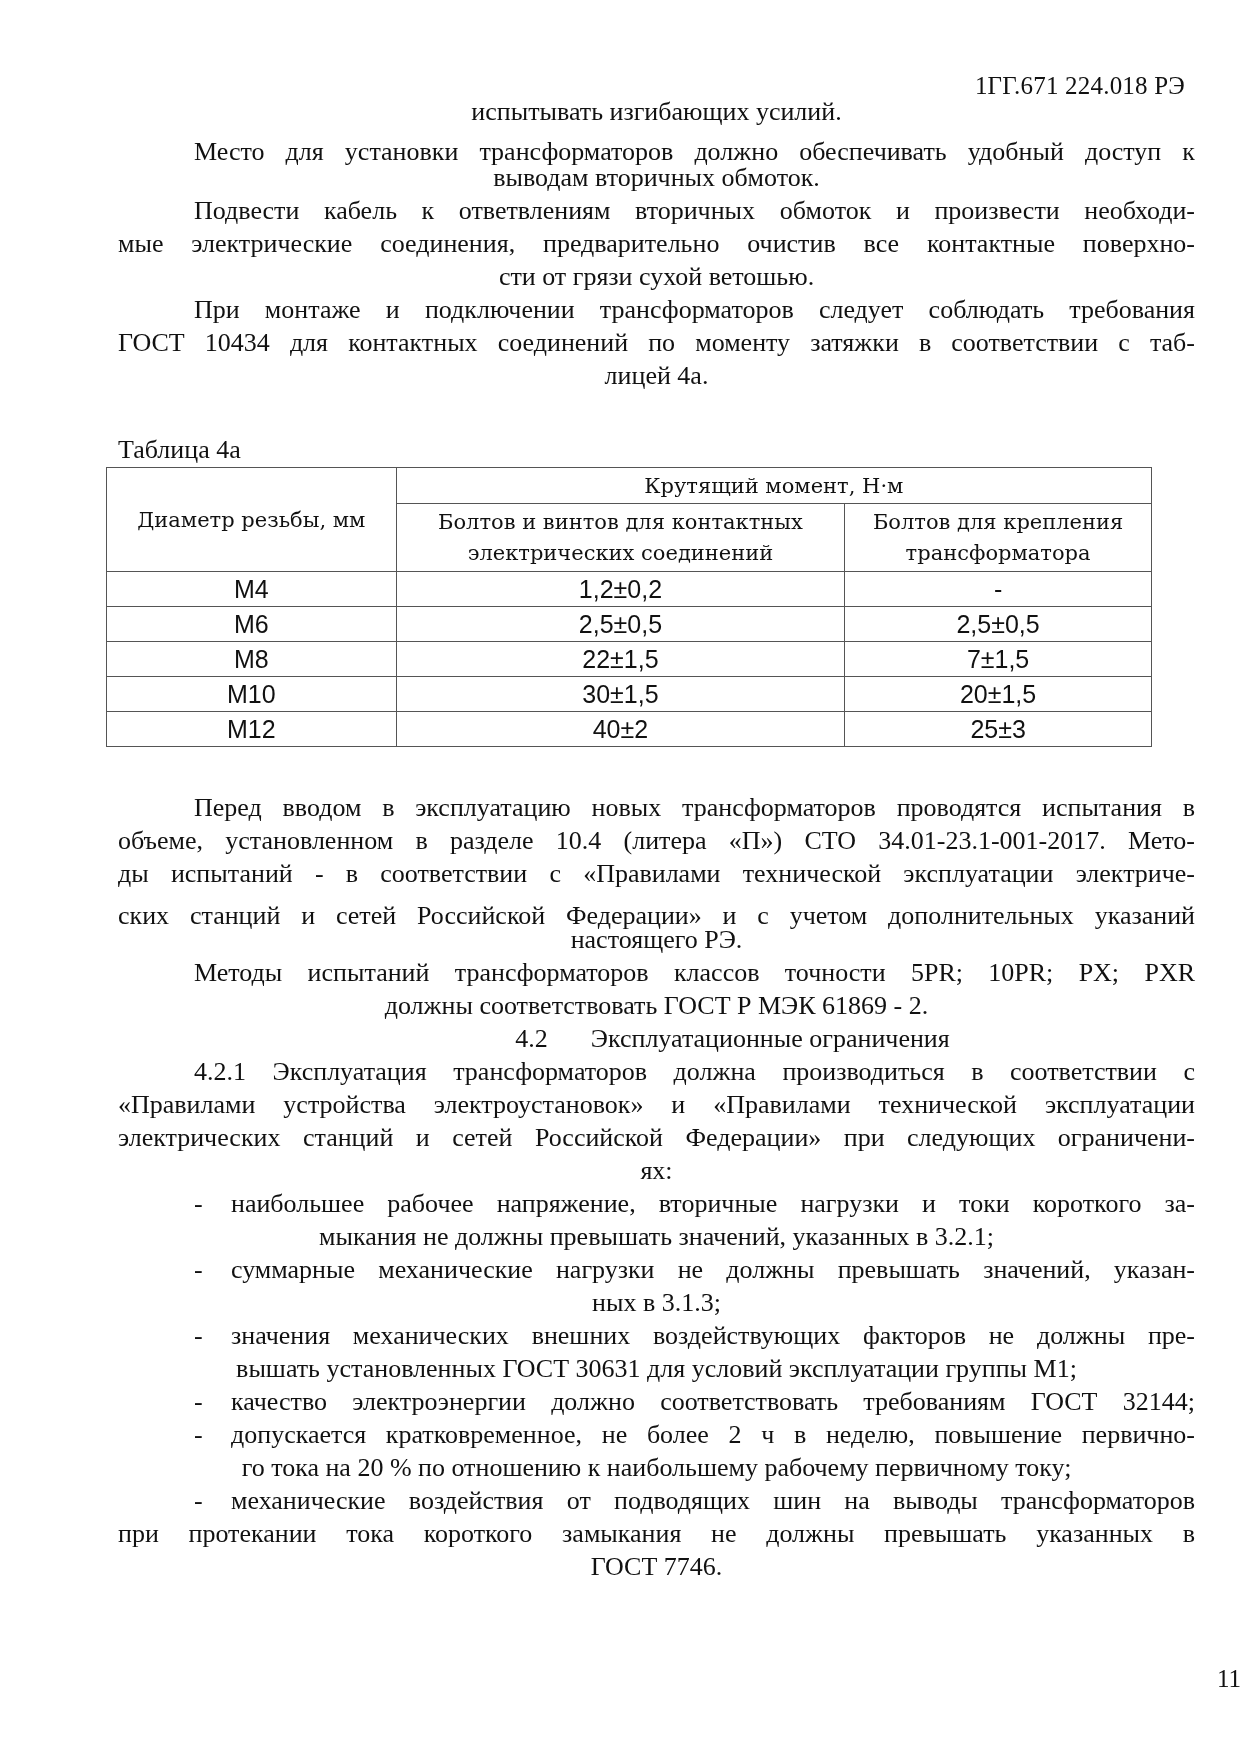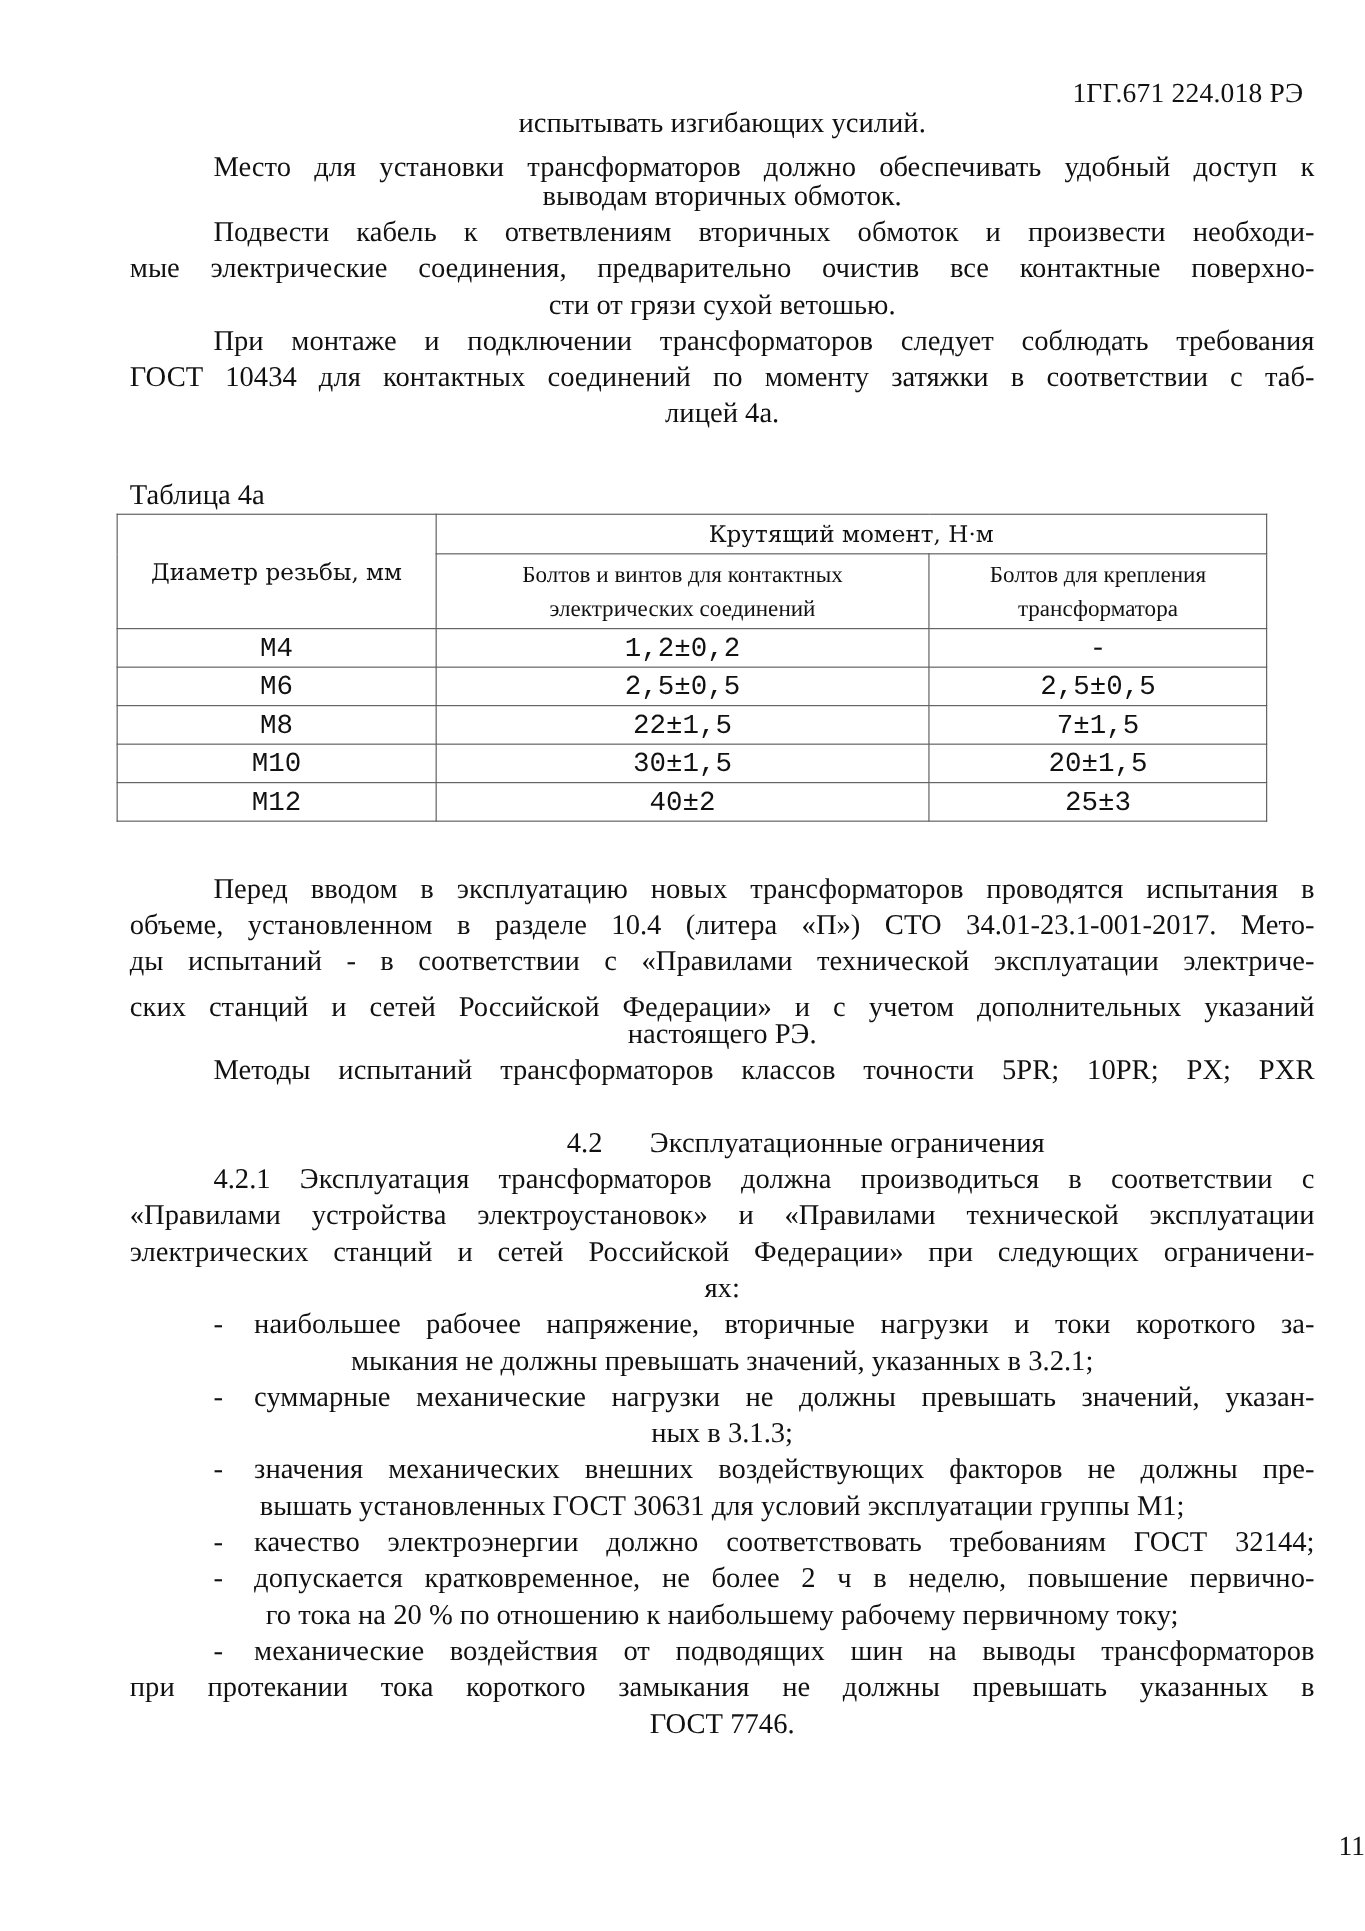--- a/index.html
+++ b/index.html
@@ -9,22 +9,22 @@
   .line { position: absolute; left: 118px; width: 1077px; white-space: nowrap; line-height: 36px; text-align: center; }
   .just { text-align: justify; text-align-last: justify; }
   .ind { left: 194px; width: 1001px; }
   .bullet-dash { position: absolute; left: 194px; }
   .bullet-text { position: absolute; left: 231px; width: 964px; white-space: nowrap; line-height: 36px; text-align: justify; text-align-last: justify; }
   .caption { position: absolute; left: 118px; top: 432px; line-height: 36px; }
 
   table.t4a { position: absolute; left: 106px; top: 467px; width: 1046px; border-collapse: collapse; font-family: "DejaVu Serif", serif; font-size: 21px; }
   table.t4a td, table.t4a th { border: 1.5px solid #555; text-align: center; font-weight: normal; padding: 0; }
   .h1 { height: 36px; }
-  .h2 { height: 68px; line-height: 31px; font-family: Liberation Serif, serif; }
-  .r  { height: 35px; font-family: Liberation Mono, monospace; font-size: 25px; }
+  .h2 { height: 68px; line-height: 31px; }
+  .r  { height: 35px; font-family: Liberation Sans, sans-serif; font-size: 25px; }
   .pagenum { position: absolute; left: 0; width: 1241px; text-align: right; top: 1665px; font-size: 25px; }
 </style>
 </head>
 <body>
 
 <div class="page">
 
   <div class="doc-code">1ГГ.671 224.018 РЭ</div>
 
   <div class="line" style="top:94px">испытывать изгибающих усилий.</div>
@@ -87,20 +87,21 @@
     </tr>
   </tbody>
     </table>
 
   <div class="line ind just" style="top:790px">Перед вводом в эксплуатацию новых трансформаторов проводятся испытания в</div>
   <div class="line just" style="top:823px">объеме, установленном в разделе 10.4 (литера «П») СТО 34.01-23.1-001-2017. Мето-</div>
   <div class="line just" style="top:856px">ды испытаний - в соответствии с «Правилами технической эксплуатации электриче-</div>
   <div class="line just" style="top:898px">ских станций и сетей Российской Федерации» и с учетом дополнительных указаний</div>
   <div class="line" style="top:922px">настоящего РЭ.</div>
   <div class="line ind just" style="top:955px">Методы испытаний трансформаторов классов точности 5PR; 10PR; PX; PXR</div>
+  <div class="line" style="top:988px">должны соответствовать ГОСТ Р МЭК 61869 - 2.</div>
 
   <div class="line" style="top:1021px; left:194px">
     <span>4.2</span>
     <span style="display:inline-block; width:30px"></span>
     <span>Эксплуатационные ограничения</span>
   </div>
 
   <div class="line ind just" style="top:1054px">4.2.1  Эксплуатация трансформаторов должна производиться в соответствии с</div>
   <div class="line just" style="top:1087px">«Правилами устройства электроустановок» и «Правилами технической эксплуатации</div>
   <div class="line just" style="top:1120px">электрических станций и сетей Российской Федерации» при следующих ограничени-</div>

